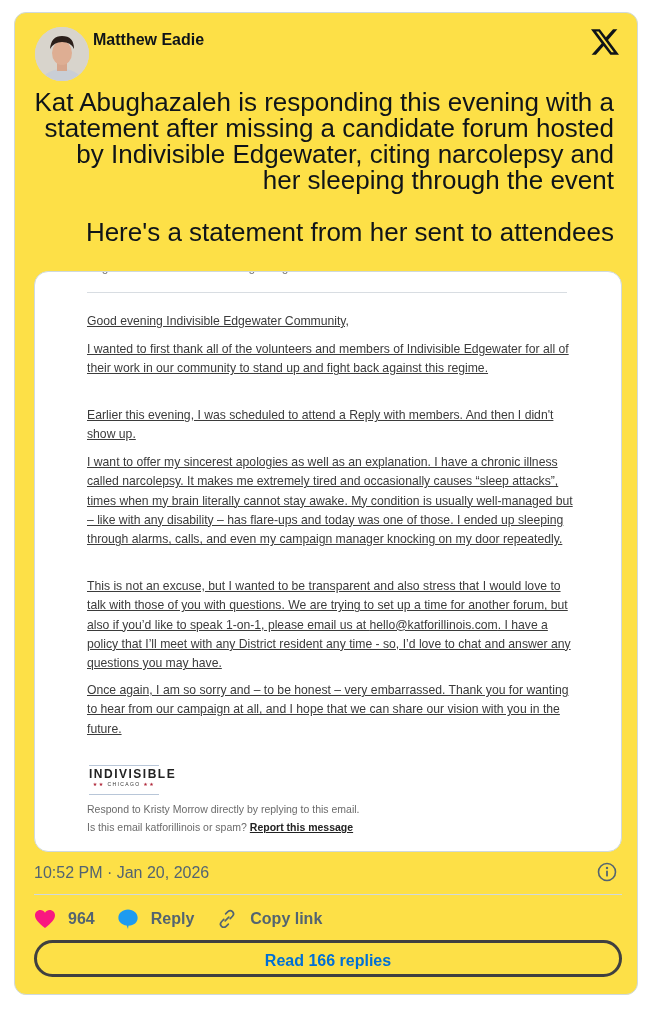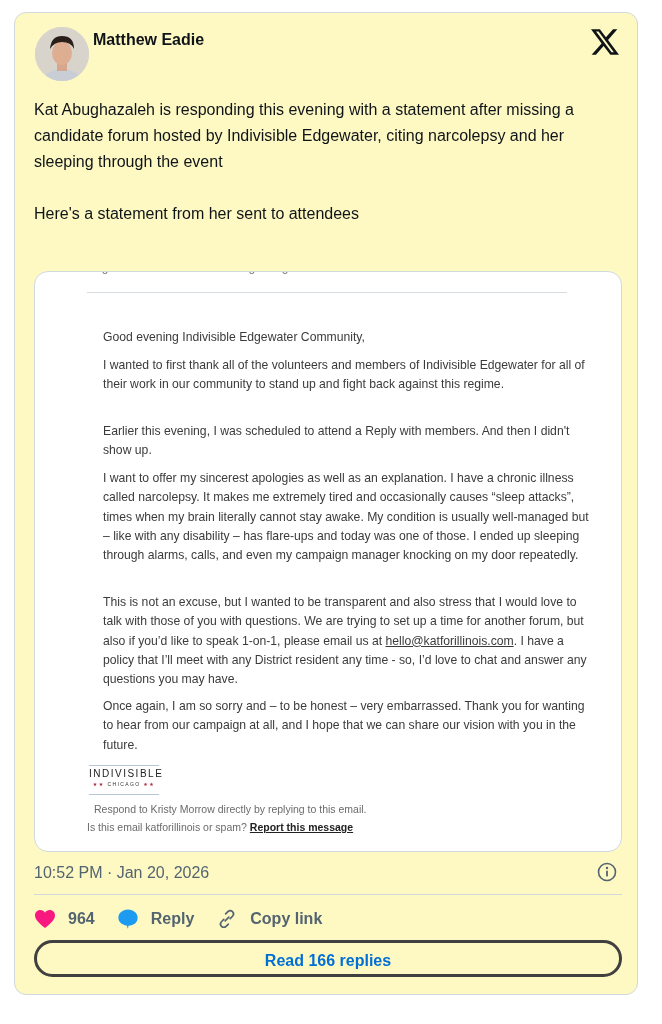--- a/index.html
+++ b/index.html
@@ -1,34 +1,34 @@
 <!DOCTYPE html>
 <html><head>
 <meta charset="utf-8">
 <style>
   html, body { margin: 0; padding: 0; background: #ffffff; }
   body { width: 662px; height: 1024px; position: relative; font-family: "Liberation Sans", sans-serif; color: #0f1419; overflow: hidden; }
-  .card { position: absolute; left: 14px; top: 12px; width: 624px; height: 983px; border: 1px solid #cfd9de; border-radius: 12px; background: #fef9c3; box-sizing: border-box; }
+  .card { position: absolute; left: 14px; top: 12px; width: 624px; height: 983px; border: 1px solid #cfd9de; border-radius: 12px; background: #fde047; box-sizing: border-box; }
   .avatar { position: absolute; left: 20px; top: 14px; width: 54px; height: 54px; border-radius: 50%; overflow: hidden; background: #d9d6d0; }
   .name { position: absolute; left: 78px; top: 18px; font-weight: bold; font-size: 16px; color: #0f1419; }
   .handle-row { position: absolute; left: 78px; top: 44px; font-size: 16px; color: #536471; }
   .follow { color: #006fd6; font-weight: bold; cursor: pointer; }
   .xlogo { position: absolute; right: 18px; top: 16px; width: 28px; height: 26px; cursor: pointer; }
-  .tweet-text { position: absolute; left: 19px; top: 84px; width: 580px; font-size: 16px; line-height: 26px; color: #0f1419; white-space: pre-wrap; }
+  .tweet-text { position: absolute; left: 19px; top: 76px; width: 580px; font-size: 26px; line-height: 26px; color: #0f1419; white-space: pre-wrap; text-align: right; }
   .media { position: absolute; left: 19px; top: 258px; width: 588px; height: 581px; border: 1px solid #cfd9de; border-radius: 14px; overflow: hidden; background: #fff; box-sizing: border-box; }
   .cutline { position: absolute; left: 52px; top: 0px; width: 480px; height: 6px; overflow: hidden; }
   .cutline span { display: block; margin-top: -12px; font-size: 12px; color: #777; }
   .hr { position: absolute; left: 52px; top: 20px; width: 480px; height: 1px; background: #d8dde2; }
-  .para { position: absolute; left: 52px; width: 486px; font-size: 12.2px; line-height: 19.3px; color: #3b3b3b; margin: 16px; }
+  .para { position: absolute; left: 52px; width: 486px; font-size: 12.2px; line-height: 19.3px; color: #3b3b3b; margin: 0; text-decoration: underline; }
   .email-link { text-decoration: underline; color: #3b3b3b; }
   .logo { position: absolute; left: 54px; top: 493px; width: 70px; height: 28px; border-top: 1.5px solid #b8c6d8; border-bottom: 1.5px solid #b8c6d8; text-align: center; }
-  .logo .l1 { font-size: 10px; font-weight: normal; letter-spacing: 1.5px; color: #222; line-height: 12px; margin-top: 2px; }
+  .logo .l1 { font-size: 12px; font-weight: bold; letter-spacing: 1.5px; color: #222; line-height: 12px; margin-top: 2px; }
   .logo .l2 { font-size: 5px; letter-spacing: 1.4px; color: #333; line-height: 8px; }
   .logo .l2 .star { color: #b0283a; }
-  .foot1 { position: absolute; left: 52px; top: 531px; font-size: 10.5px; color: #6b6b6b; margin-left: 7px; }
+  .foot1 { position: absolute; left: 52px; top: 531px; font-size: 10.5px; color: #6b6b6b; }
   .foot2 { position: absolute; left: 52px; top: 549px; font-size: 10.5px; color: #6b6b6b; }
   .report { color: #222; font-weight: bold; text-decoration: underline; cursor: pointer; }
   .timestamp { position: absolute; left: 19px; top: 851px; font-size: 16px; color: #536471; }
   .info { position: absolute; right: 20px; top: 849px; width: 20px; height: 20px; cursor: pointer; }
   .divider { position: absolute; left: 19px; top: 881px; width: 588px; height: 1px; background: #cfd9de; }
   .actions { position: absolute; left: 19px; top: 893px; height: 26px; display: flex; align-items: center; font-size: 16px; font-weight: bold; color: #536471; justify-content: space-between; }
   .act { display: flex; align-items: center; margin-right: 22px; cursor: pointer; }
   .act svg { margin-right: 12px; }
   .read-btn { position: absolute; left: 19px; top: 927px; width: 588px; height: 37px; border: 3px solid #404040; border-radius: 19px; box-sizing: border-box; text-align: center; line-height: 35px; font-size: 16px; font-weight: bold; color: #006fd6; cursor: pointer; }
 </style>

